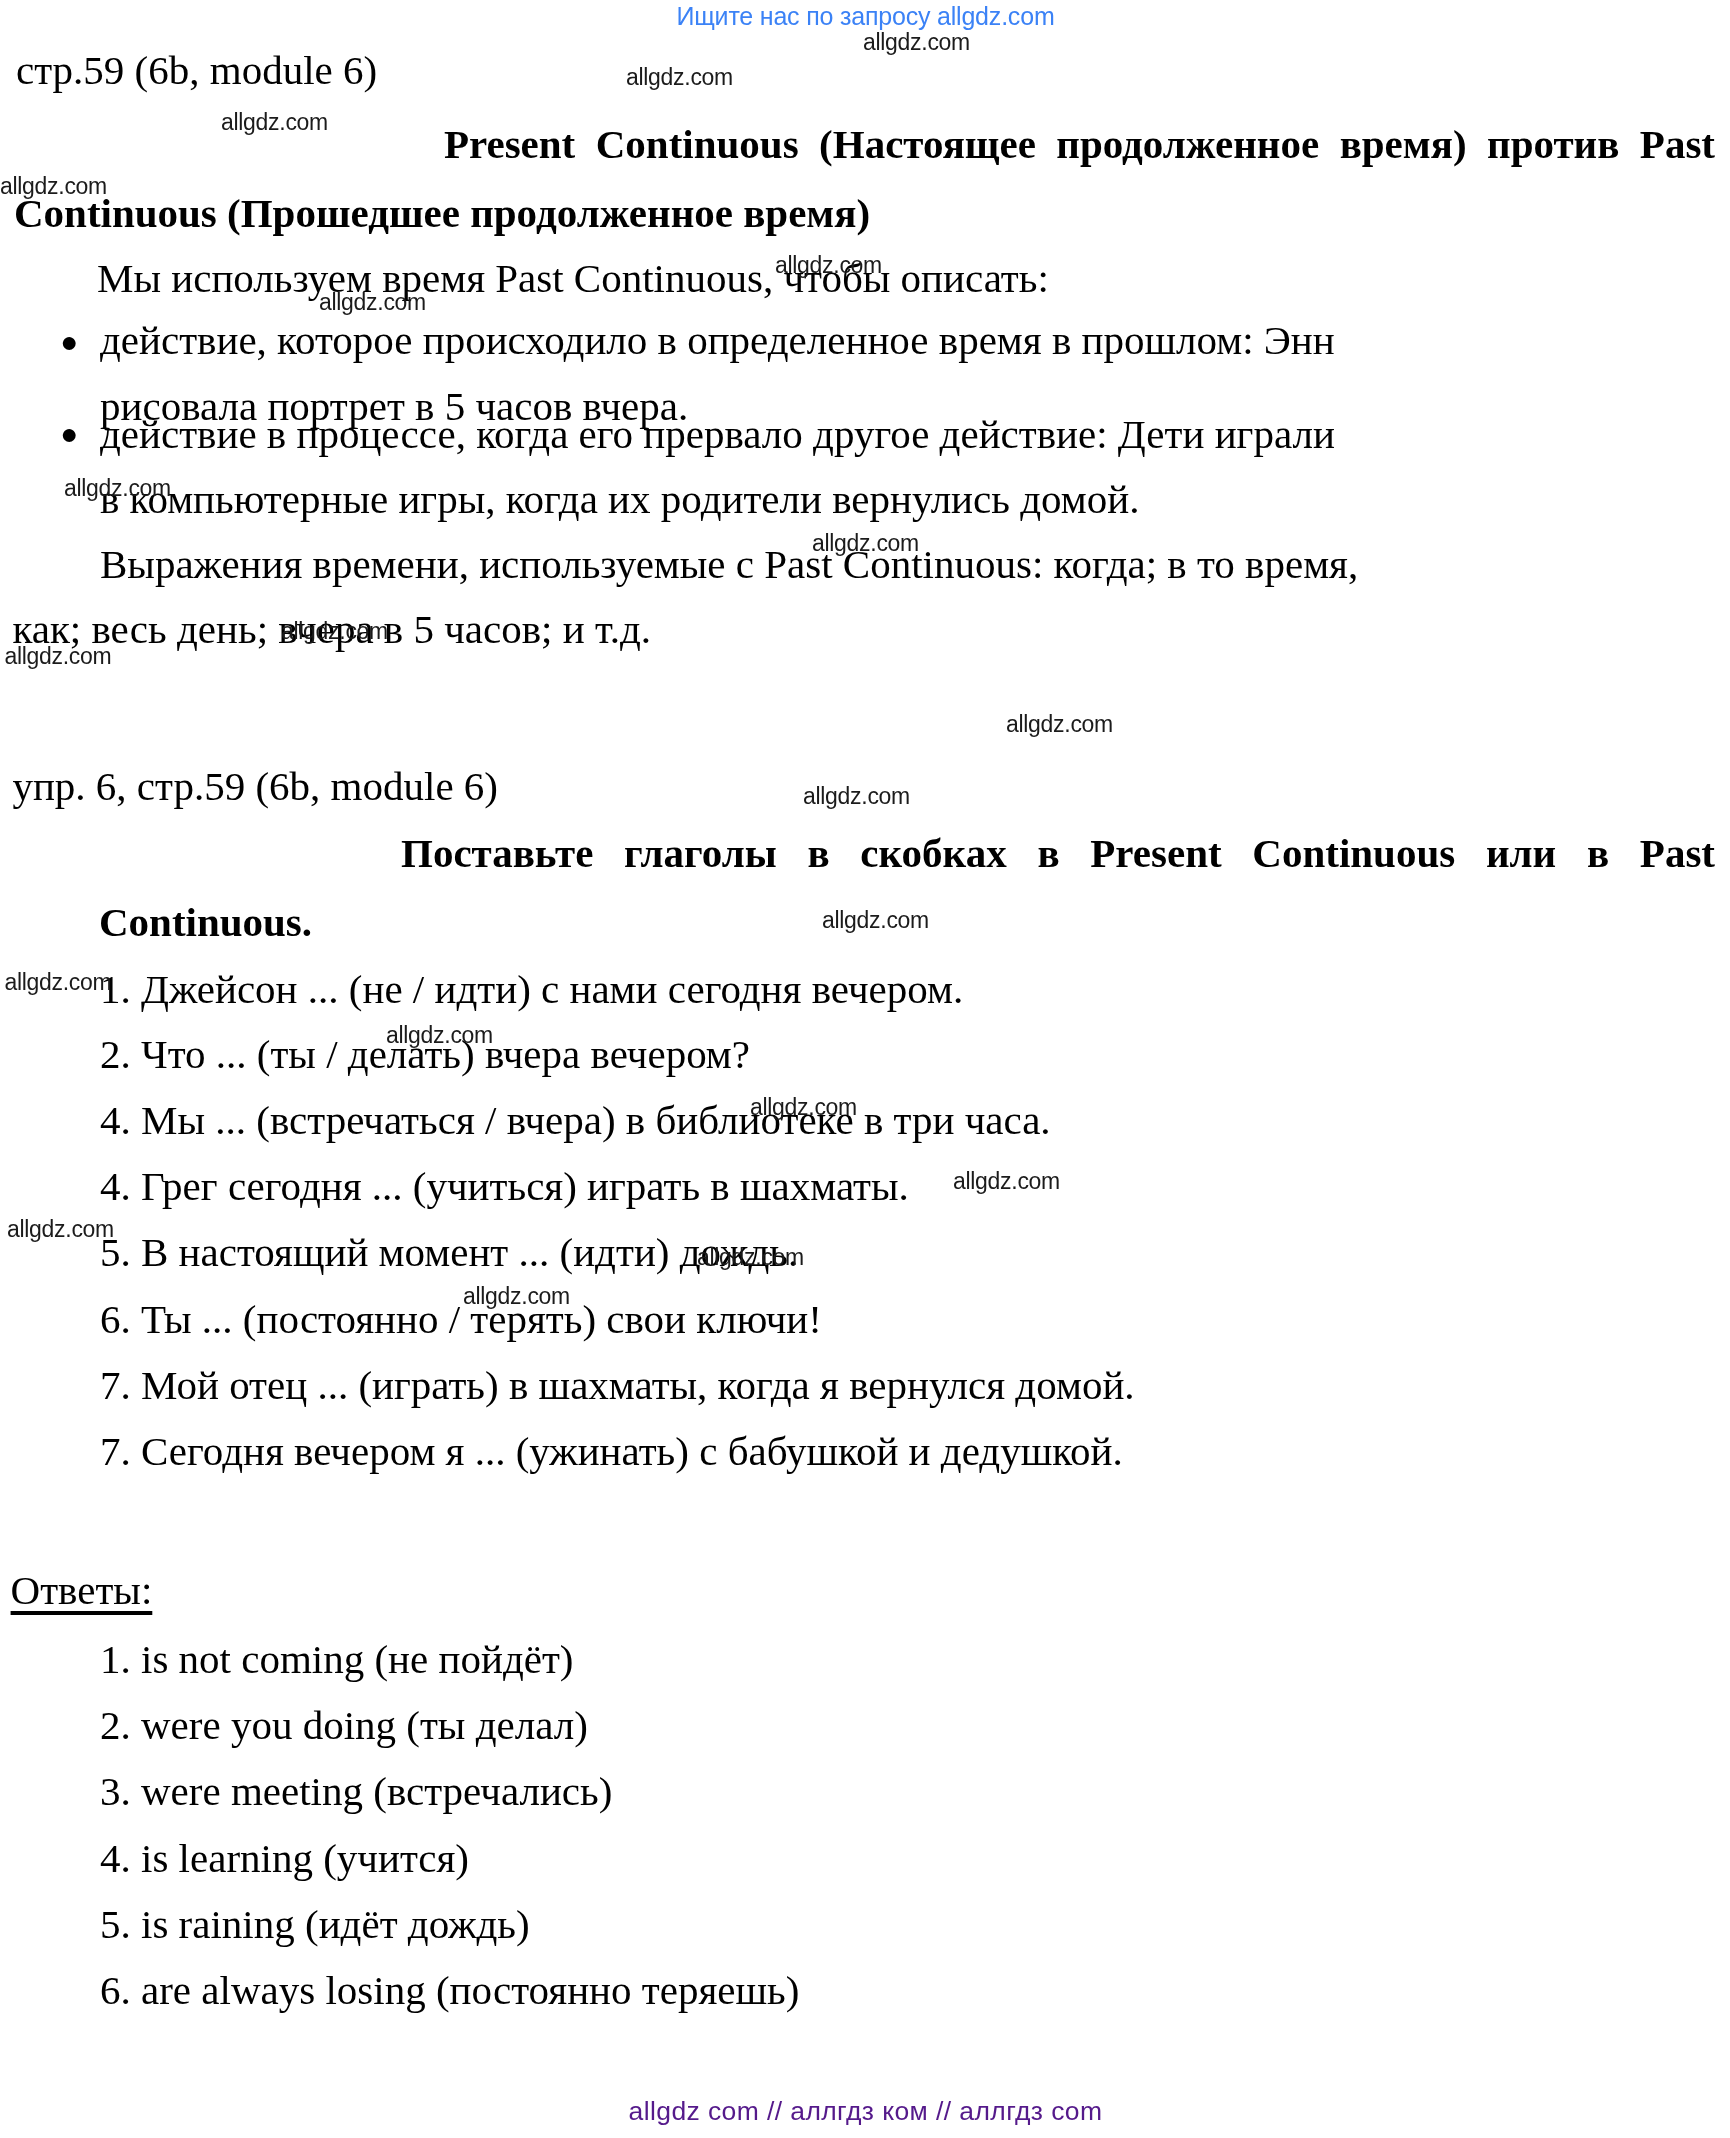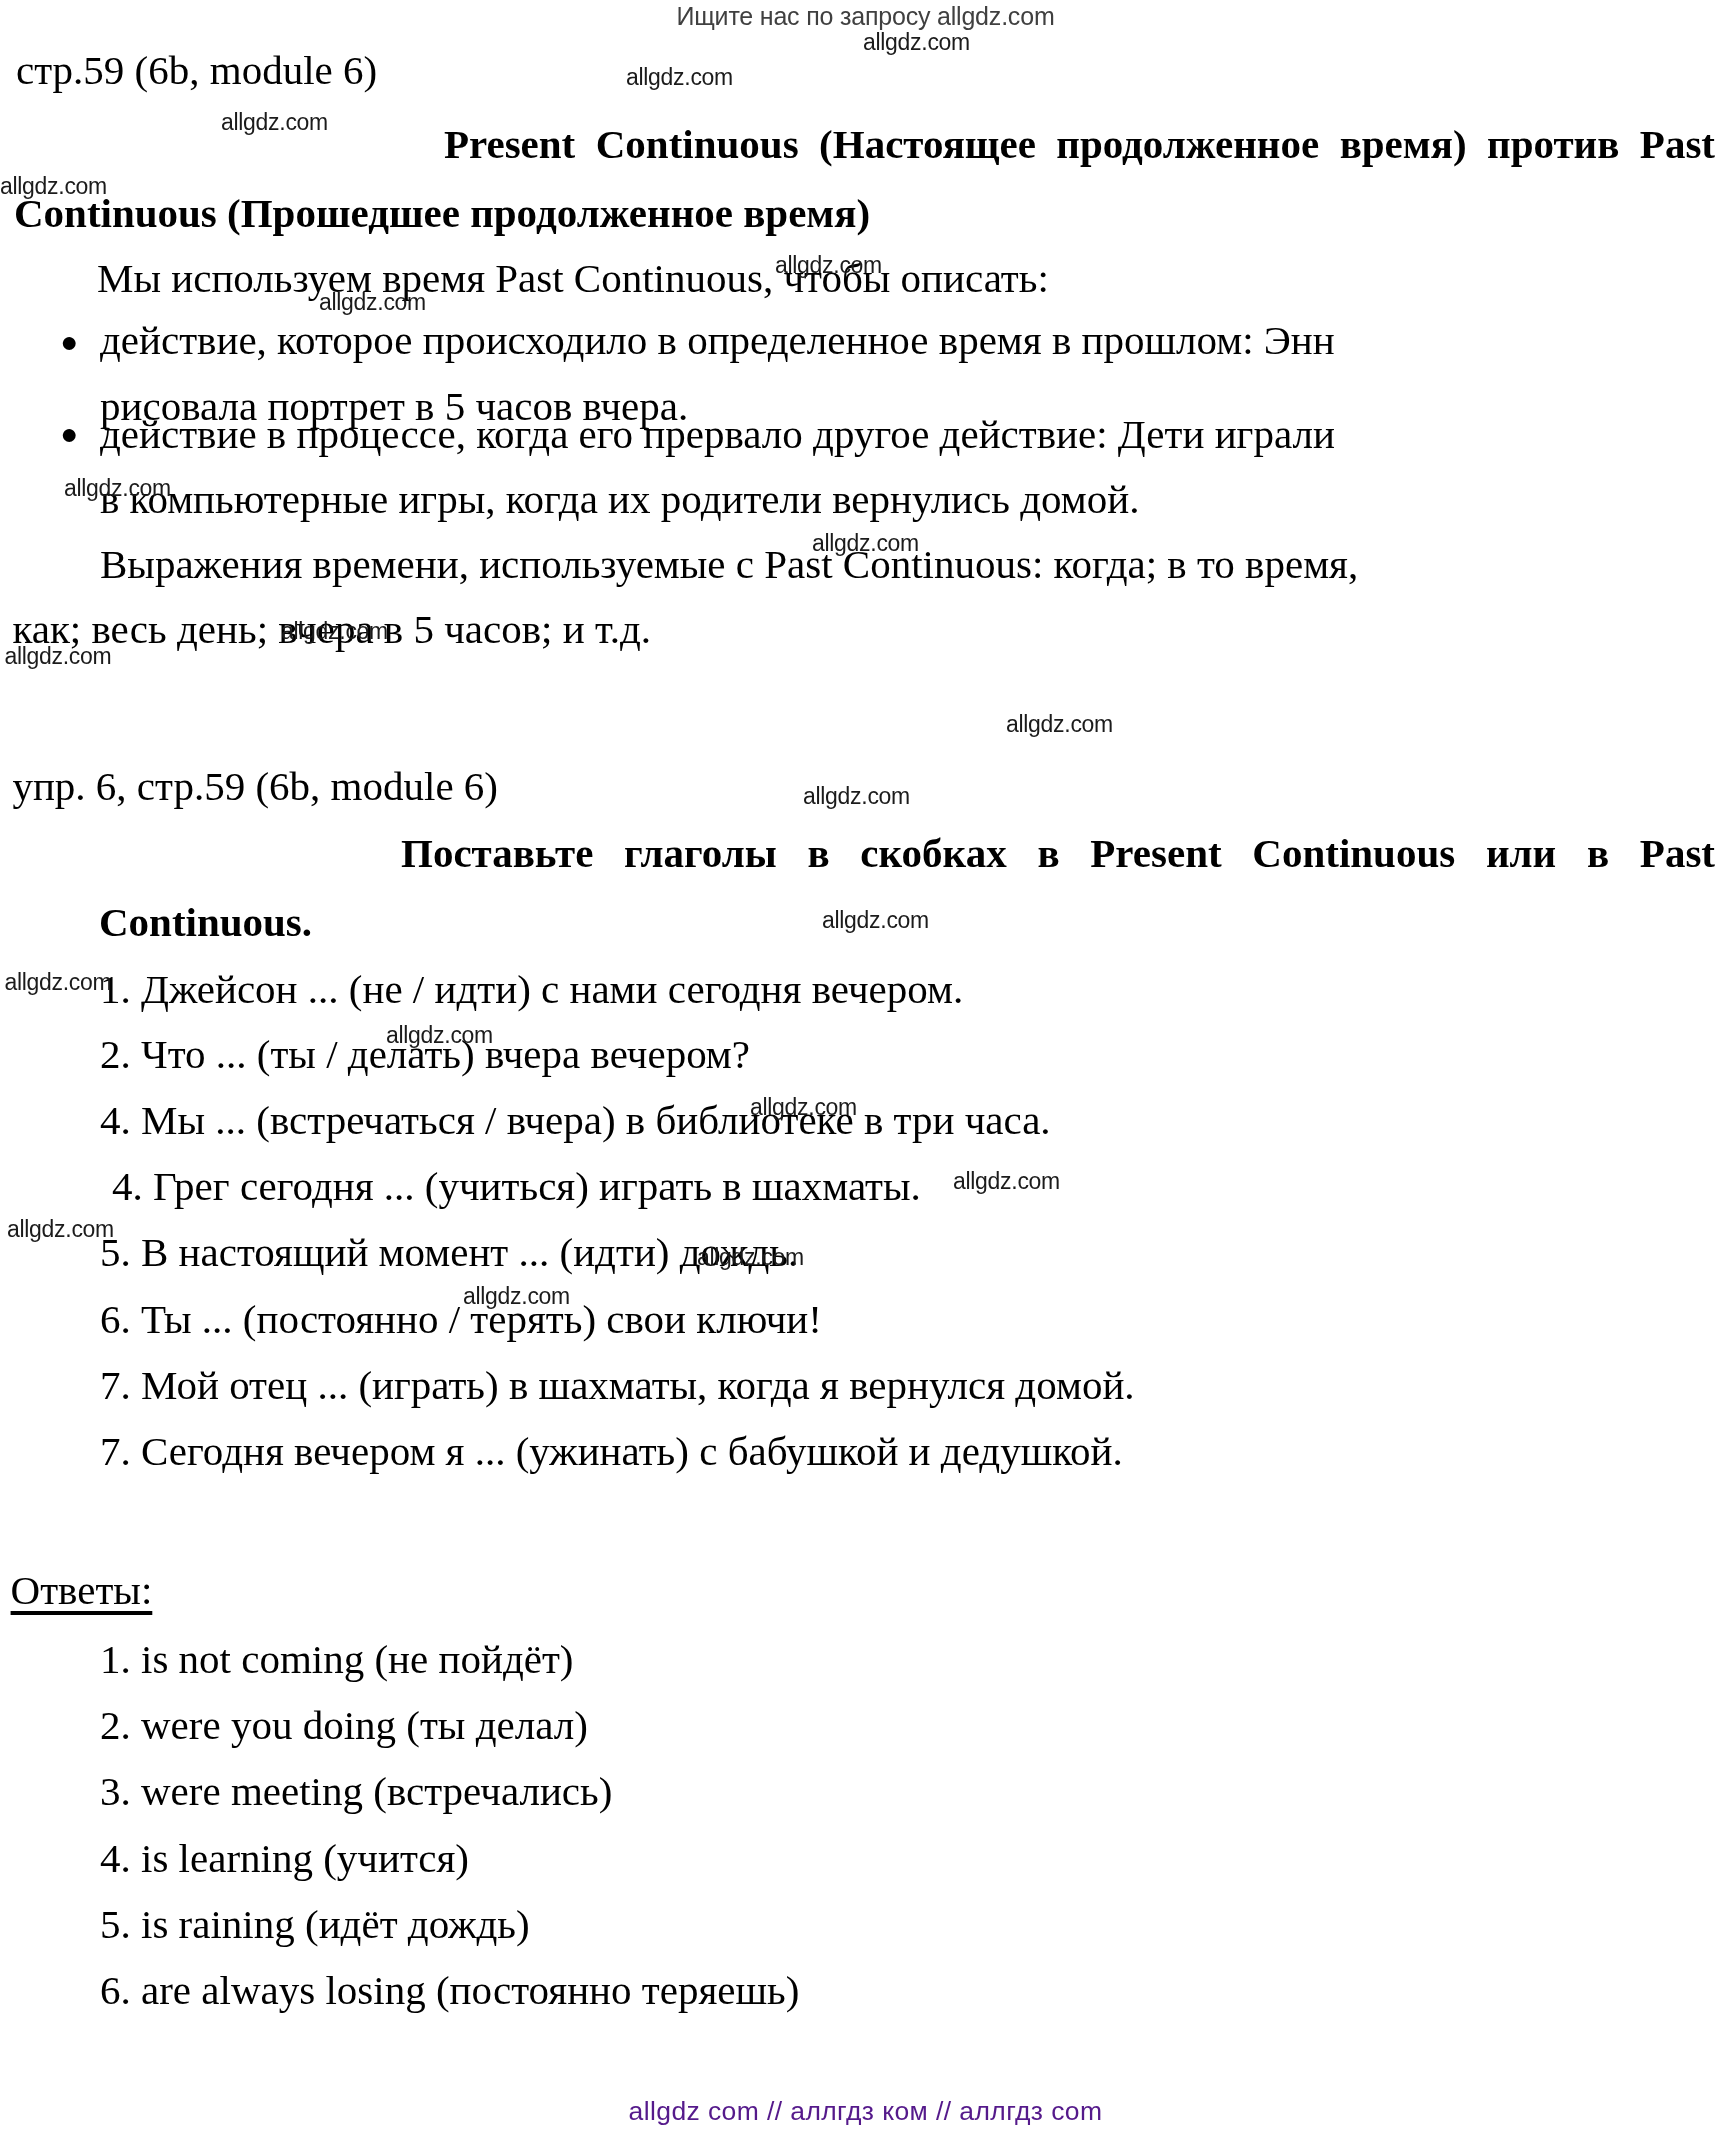--- a/index.html
+++ b/index.html
@@ -38,21 +38,21 @@
 
   
   .promo-top {
     position: absolute;
     top: 1.8px;
     left: 0;
     width: 100%;
     text-align: center;
     font-family: "Liberation Sans", "DejaVu Sans", sans-serif;
     font-size: 25px;
-    color: #404040;
+    color: #3b82f6;
     letter-spacing: -0.2px;
     z-index: 10;
   }
   .promo-bottom {
     position: absolute;
     top: 2096px;
     left: 0;
     width: 100%;
     text-align: center;
     font-family: "Liberation Sans", "DejaVu Sans", sans-serif;
@@ -137,21 +137,21 @@
 
     <div class="justified" style="top:833px; left:99px; width:1616px;">
       <span class="spread">Поставьте</span><span>&nbsp;&nbsp;&nbsp;</span><span class="spread">глаголы</span><span>&nbsp;&nbsp;&nbsp;</span><span class="spread">в</span><span>&nbsp;&nbsp;&nbsp;</span><span class="spread">скобках</span><span>&nbsp;&nbsp;&nbsp;</span><span class="spread">в</span><span>&nbsp;&nbsp;&nbsp;</span><span class="spread">Present</span><span>&nbsp;&nbsp;&nbsp;</span><span class="spread">Continuous</span><span>&nbsp;&nbsp;&nbsp;</span><span class="spread">или</span><span>&nbsp;&nbsp;&nbsp;</span><span class="spread">в</span><span>&nbsp;&nbsp;&nbsp;</span><span class="spread">Past</span>
     </div>
 
     <div class="line bold" style="top:902px; left:99px;">Continuous.</div>
 
     <div class="line" style="top:969px; left:100px;">1. Джейсон ... (не / идти) с нами сегодня вечером.</div>
     <div class="line" style="top:1034px; left:100px;">2. Что ... (ты / делать) вчера вечером?</div>
     <div class="line" style="top:1100px; left:100px;">4. Мы ... (встречаться / вчера) в библиотеке в три часа.</div>
-    <div class="line" style="top:1166px; left:100px;margin-left:12px;">4. Грег сегодня ... (учиться) играть в шахматы.</div>
+    <div class="line" style="top:1166px; left:100px;">4. Грег сегодня ... (учиться) играть в шахматы.</div>
     <div class="line" style="top:1232px; left:100px;">5. В настоящий момент ... (идти) дождь.</div>
     <div class="line" style="top:1299px; left:100px;">6. Ты ... (постоянно / терять) свои ключи!</div>
     <div class="line" style="top:1365px; left:100px;">7. Мой отец ... (играть) в шахматы, когда я вернулся домой.</div>
     <div class="line" style="top:1431px; left:100px;">7. Сегодня вечером я ... (ужинать) с бабушкой и дедушкой.</div>
 
     <div class="line underlined" style="top:1564px; left:10.6px;">Ответы:</div>
 
     <div class="line" style="top:1639px; left:100px;">1. is not coming (не пойдёт)</div>
     <div class="line" style="top:1705px; left:100px;">2. were you doing (ты делал)</div>
     <div class="line" style="top:1771px; left:100px;">3. were meeting (встречались)</div>

